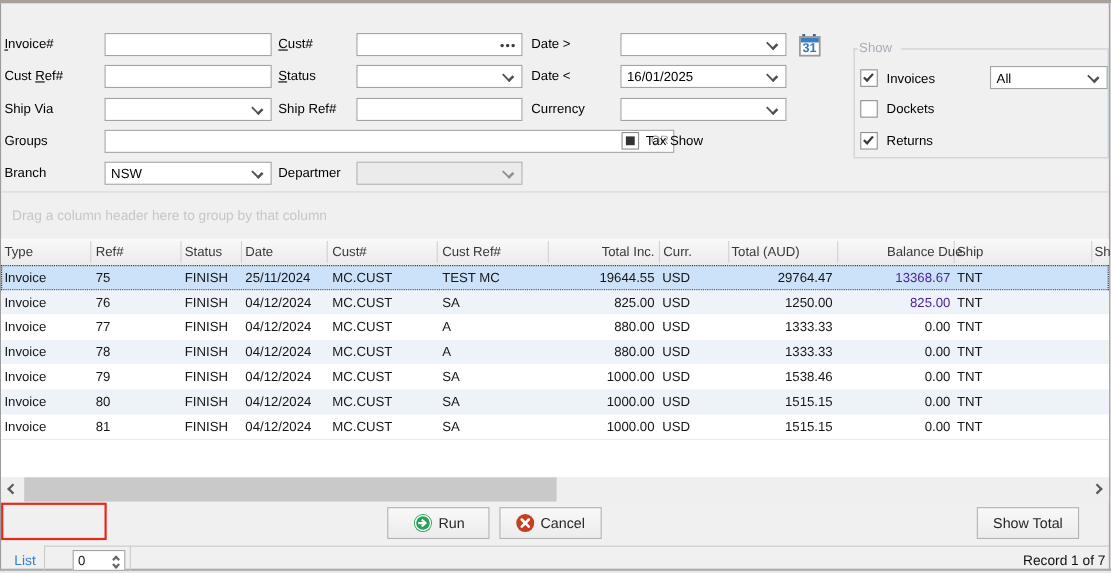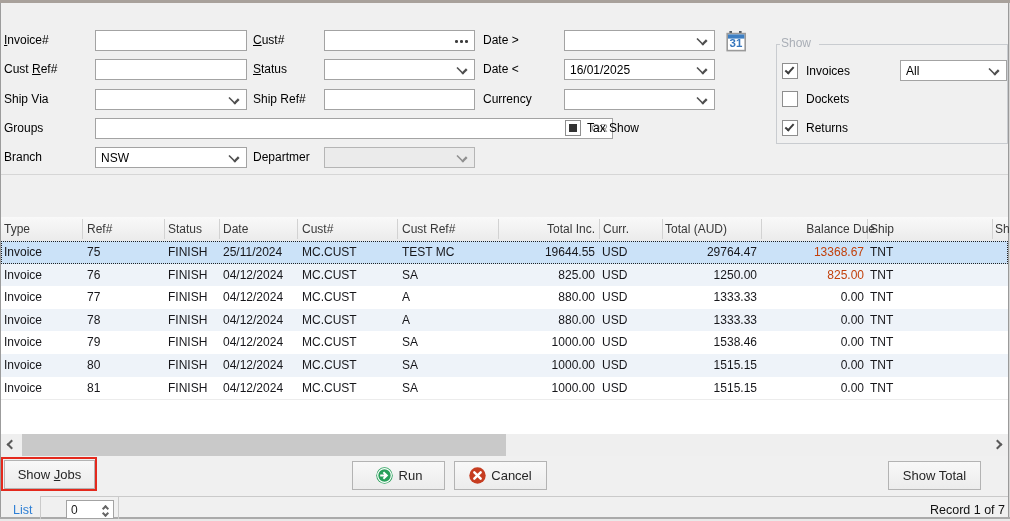--- a/index.html
+++ b/index.html
@@ -42,21 +42,21 @@
 #gridheader { position:absolute; left:1px; top:217px; width:1007px; height:24px; background:linear-gradient(#f9f9f9,#ebebeb); }
 .h { position:absolute; top:5px; font-size:12px; color:#383838; white-space:nowrap; }
 .h.r { text-align:right; }
 .hsep { position:absolute; top:2px; width:1px; height:20px; background:#d2d2d2; }
 #gridbody { position:absolute; left:1px; top:241px; width:1007px; height:193px; background:#fff; }
 .row { position:absolute; left:0; width:1007px; background:#fff; }
 .row.alt { background:#eef3f9; }
 .row.sel { background:#cbe2f8; outline:1px dotted #222; outline-offset:-1px; }
 .c { position:absolute; top:4px; font-size:12px; color:#16161a; white-space:nowrap; }
 .c.r { text-align:right; }
-.c.red { color:#c2410c; }
+.c.red { color:#4c1d95; }
 
 
 #sbar { position:absolute; left:1px; top:434px; width:1007px; height:22px; background:#efefef; }
 #sthumb { position:absolute; left:21px; top:0; width:484px; height:22px; background:#c9c9c9; }
 
 
 .btn { position:absolute; height:29px; background:linear-gradient(#f8f8f8,#ececec); border:1px solid #b3b3b3; font-size:13px; color:#262626; text-align:center; }
 .btn span { position:relative; }
 #redrect { position:absolute; left:1px; top:457px; width:96px; height:34px; border:2px solid #e4291d; }
 
@@ -160,20 +160,21 @@
       <div class="chev"></div>
     </div>
   <div class="cb" style="left:782px;top:91px"></div>
   <div class="lbl" style="left:806px;top:92px">Dockets</div>
   <div class="cb" style="left:782px;top:120px">
       <div class="mark"></div>
     </div>
   <div class="lbl" style="left:806px;top:121px">Returns</div>
 
   <div id="divider"></div>
+  <div id="dragtext">Drag a column header here to group by that column</div>
   <div id="gridheader">
 <div class="hsep" style="left:81px"></div>
 <div class="hsep" style="left:163px"></div>
 <div class="hsep" style="left:218px"></div>
 <div class="hsep" style="left:296px"></div>
 <div class="hsep" style="left:396px"></div>
 <div class="hsep" style="left:497px"></div>
 <div class="hsep" style="left:598px"></div>
 <div class="hsep" style="left:661px"></div>
 <div class="hsep" style="left:760px"></div>
@@ -287,21 +288,20 @@
     <div style="position:absolute;left:0;top:158.2px;width:1007px;height:1px;background:#ececec"></div>
   </div>
 
   <div id="sbar">
     <div id="sthumb"></div>
     <div class="chev2" style="left:7px;top:7px;transform:rotate(135deg)"></div>
     <div class="chev2" style="left:993px;top:7px;transform:rotate(-45deg)"></div>
   </div>
 
   <div id="redrect"></div>
-  <div class="btn" style="left:4px;top:460px;width:91px;line-height:27px">Show <u>J</u>obs</div>
   <div class="btn" style="left:352px;top:461px;width:93px;line-height:27px">
     <svg class="abs" style="left:23px;top:5px" width="17" height="17" viewBox="0 0 17 17">
       <circle cx="8.5" cy="8.5" r="8.2" fill="#28a05a"></circle>
       <circle cx="8.5" cy="8.5" r="6.8" fill="none" stroke="#fff" stroke-width="1.2"></circle>
       <path d="M4.2 8.5 h5.6 M7.4 5.3 l3.4 3.2 -3.4 3.2" stroke="#fff" stroke-width="2" fill="none"></path>
     </svg>
     <span style="left:12px">Run</span>
   </div>
   <div class="btn" style="left:454px;top:461px;width:93px;line-height:27px">
     <svg class="abs" style="left:14px;top:5px" width="17" height="17" viewBox="0 0 17 17">

